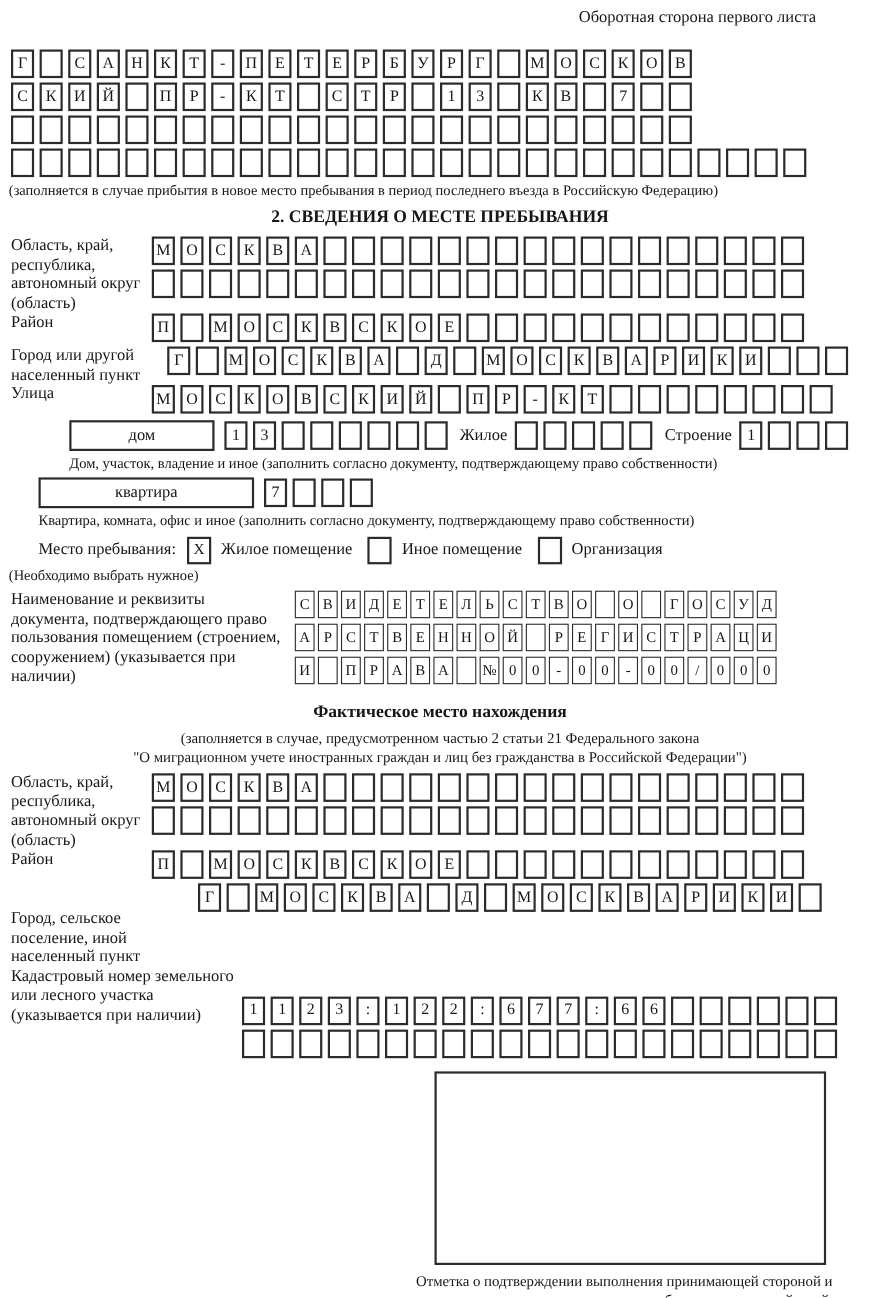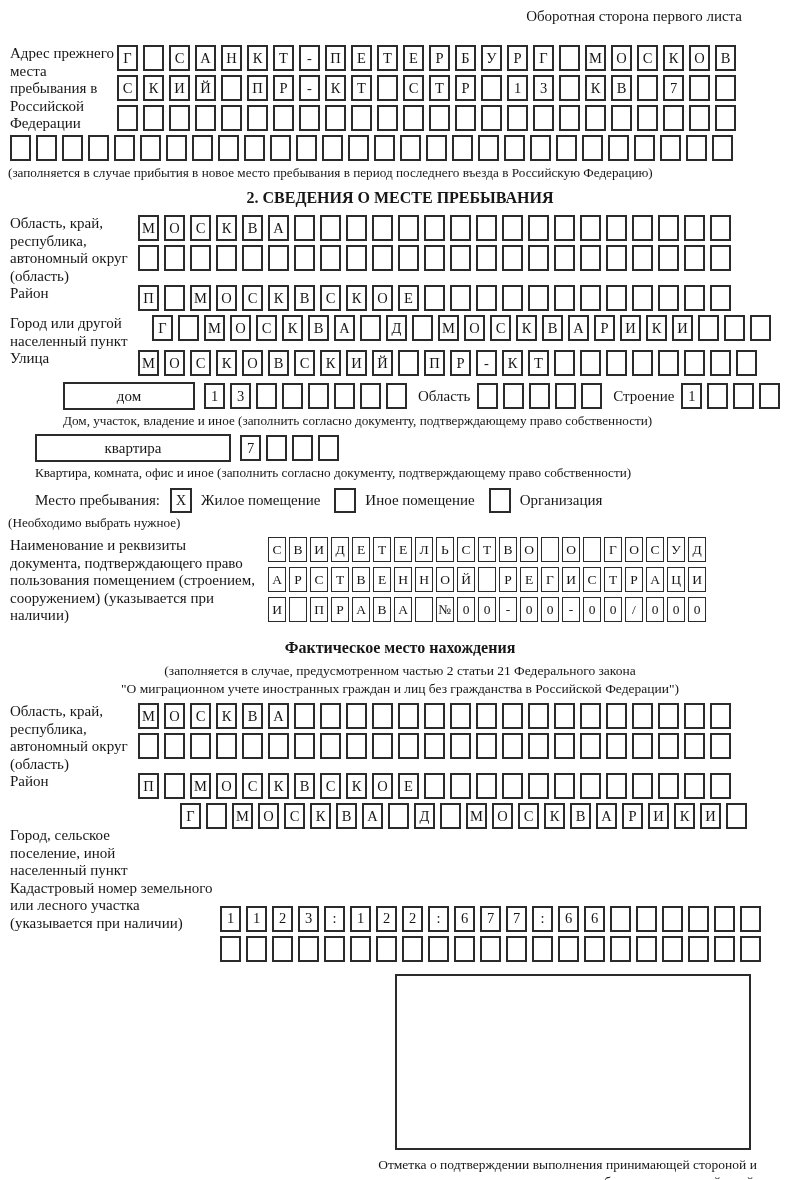--- a/index.html
+++ b/index.html
@@ -48,21 +48,20 @@
   .stamp-caption{font-size:13.5px;text-align:center;line-height:17px;margin-top:6px;}
 </style>
 </head>
 <body>
 
 <div class="page">
 
   <div class="header-note">Оборотная сторона первого листа</div>
 
   <div class="field">
-    <div class="flabel lw107">Адрес прежнего места пребывания в Российской Федерации</div>
     <div class="cells-col">
       <div class="cellrow">
           <span class="cell">Г</span>
           <span class="cell"></span>
           <span class="cell">С</span>
           <span class="cell">А</span>
           <span class="cell">Н</span>
           <span class="cell">К</span>
           <span class="cell">Т</span>
           <span class="cell">-</span>
@@ -321,21 +320,21 @@
     <div class="cellrow">
         <span class="cell">1</span>
         <span class="cell">3</span>
         <span class="cell"></span>
         <span class="cell"></span>
         <span class="cell"></span>
         <span class="cell"></span>
         <span class="cell"></span>
         <span class="cell"></span>
       </div>
-    <div class="inline-label">Область</div>
+    <div class="inline-label">Жилое</div>
     <div class="cellrow">
         <span class="cell"></span>
         <span class="cell"></span>
         <span class="cell"></span>
         <span class="cell"></span>
         <span class="cell"></span>
       </div>
     <div class="inline-label">Строение</div>
     <div class="cellrow">
         <span class="cell">1</span>

